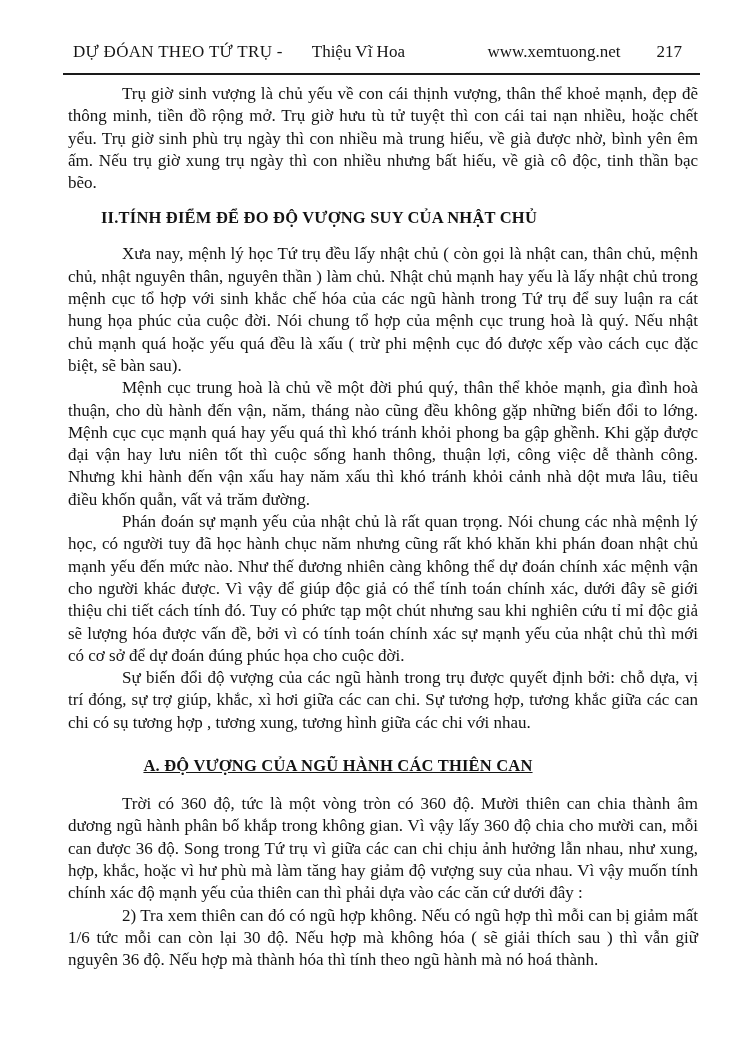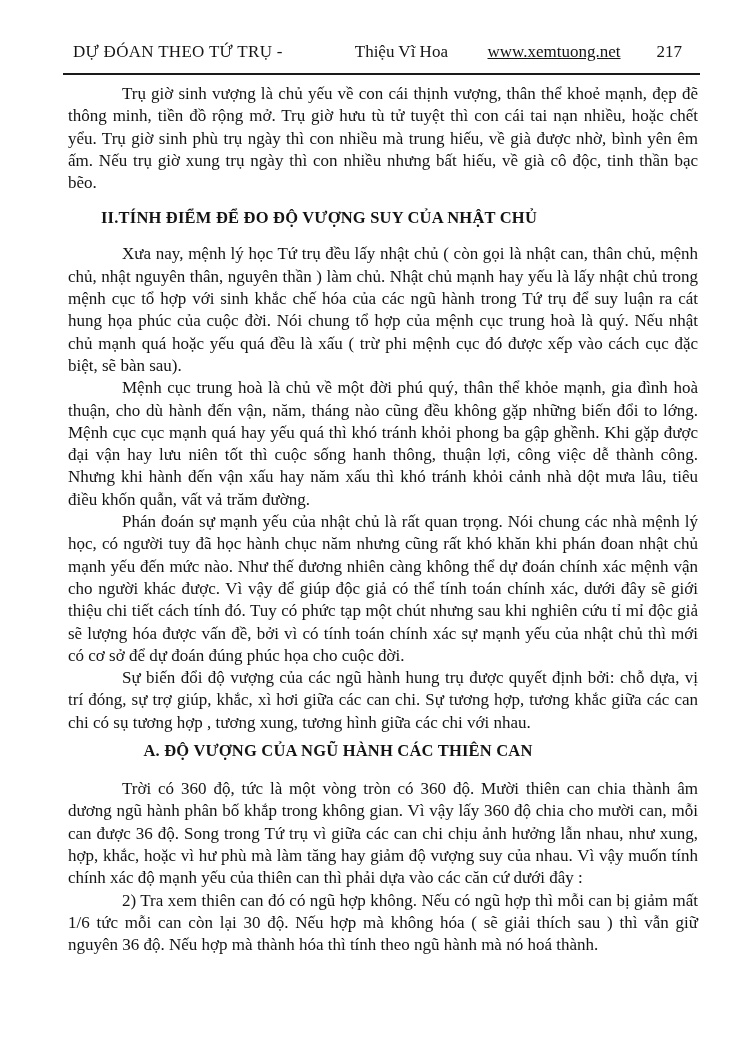--- a/index.html
+++ b/index.html
@@ -14,22 +14,22 @@
     overflow: hidden;
   }
   .hdr {
     display: flex;
     align-items: flex-start;
     padding: 42px 62px 0 73px;
     font-size: 17px;
     white-space: nowrap;
   }
   .hdr-title { letter-spacing: 0.3px; }
-  .hdr-author { margin-left: 72px; }
-  .hdr-site { margin-left: auto; text-decoration: underline; }
+  .hdr-author { margin-left: 29px; }
+  .hdr-site { margin-left: auto; }
   .hdr-page { margin-left: 36px; }
   .rule {
     border: none;
     border-top: 2px solid #1a1a1a;
     margin: 11px 44px 0 63px;
     height: 0;
   }
   .bodytext {
     padding: 8px 46px 0 68px;
     font-size: 17px;
@@ -40,21 +40,21 @@
   .bodytext p.cont { text-indent: 0; }
   h2.sec {
     font-size: 16.5px;
     line-height: 20px;
     font-weight: bold;
     text-align: center;
     margin: 14px 0 15px 0;
     letter-spacing: 0.2px;
   }
   h2.sec-ii { padding-right: 128px; text-align: center; }
-  h2.sec-a  { padding-right: 90px; margin-top: 7px; margin-bottom: 17px; }
+  h2.sec-a  { padding-right: 90px; margin-top: 22px; margin-bottom: 17px; text-decoration: underline; }
 </style>
 </head>
 <body>
 
 <div class="page">
 
   <div class="hdr">
     <span class="hdr-title">DỰ ĐÓAN THEO TỨ TRỤ -</span>
     <span class="hdr-author">Thiệu Vĩ  Hoa</span>
     <span class="hdr-site">www.xemtuong.net</span>
@@ -62,19 +62,19 @@
   </div>
 
   <hr class="rule">
 
   <div class="bodytext">
     <p>Trụ giờ sinh vượng là chủ yếu về con cái thịnh vượng, thân thể khoẻ mạnh, đẹp đẽ thông minh, tiền đồ rộng mở. Trụ giờ hưu tù tử tuyệt thì con cái tai nạn nhiều, hoặc chết yểu. Trụ giờ sinh phù trụ ngày thì con nhiều mà trung hiếu, về già được nhờ, bình yên êm ấm. Nếu trụ giờ xung trụ  ngày thì con nhiều nhưng bất hiếu, về già cô độc, tinh thần bạc bẽo.</p>
     <h2 class="sec sec-ii">II.TÍNH ĐIỂM ĐỂ ĐO ĐỘ VƯỢNG SUY CỦA NHẬT CHỦ</h2>
     <p>Xưa nay, mệnh lý học Tứ trụ đều lấy nhật chủ ( còn gọi là nhật can, thân chủ, mệnh chủ, nhật nguyên thân, nguyên thần ) làm chủ. Nhật chủ mạnh hay yếu là lấy nhật chủ trong mệnh cục tổ hợp với sinh khắc chế hóa của các ngũ hành trong Tứ trụ để suy luận ra cát hung họa phúc của cuộc đời. Nói chung tổ hợp của mệnh cục trung hoà là quý. Nếu nhật chủ mạnh quá hoặc yếu quá đều là xấu ( trừ phi mệnh cục đó được xếp vào cách cục đặc biệt, sẽ bàn sau).</p>
     <p>Mệnh cục trung hoà là chủ về một đời phú quý, thân thể khỏe mạnh, gia đình hoà thuận, cho dù hành đến vận, năm, tháng nào cũng đều không gặp những biến đổi to lớng. Mệnh cục cục mạnh quá hay yếu quá thì khó tránh khỏi phong ba gập ghềnh. Khi gặp được đại vận  hay lưu niên tốt thì cuộc sống hanh thông, thuận lợi, công việc dễ thành công. Nhưng khi hành đến vận xấu hay năm xấu thì khó tránh khỏi cảnh nhà dột mưa lâu, tiêu điều khốn quẫn, vất vả trăm đường.</p>
     <p>Phán đoán sự mạnh yếu của nhật chủ là rất quan trọng. Nói chung các nhà mệnh lý học, có người tuy đã học hành chục năm nhưng cũng rất khó khăn khi phán đoan nhật chủ mạnh yếu đến mức nào. Như thế đương nhiên càng không thể dự đoán chính xác mệnh vận cho người khác được. Vì vậy để giúp độc giả có thể tính toán chính xác, dưới đây sẽ giới thiệu chi tiết cách tính đó. Tuy có phức tạp một chút nhưng sau khi nghiên cứu tỉ mỉ độc giả sẽ lượng hóa được vấn đề, bởi vì có tính toán chính xác sự mạnh yếu của nhật chủ thì mới có cơ sở để dự đoán đúng phúc họa cho cuộc đời.</p>
-    <p>Sự biến đổi độ vượng của các ngũ hành hung trụ được quyết định bởi: chỗ dựa, vị trí đóng, sự trợ giúp, khắc, xì hơi giữa các can chi. Sự tương hợp, tương khắc giữa các can chi có sụ tương hợp , tương xung, tương hình giữa các chi với nhau.</p>
+    <p>Sự biến đổi độ vượng của các ngũ hành trong trụ được quyết định bởi: chỗ dựa, vị trí đóng, sự trợ giúp, khắc, xì hơi giữa các can chi. Sự tương hợp, tương khắc giữa các can chi có sụ tương hợp , tương xung, tương hình giữa các chi với nhau.</p>
     <h2 class="sec sec-a">A.  ĐỘ VƯỢNG CỦA NGŨ HÀNH CÁC THIÊN CAN</h2>
     <p>Trời có 360 độ, tức là một vòng tròn có 360 độ. Mười thiên can chia thành âm dương ngũ hành phân bố khắp trong không gian. Vì vậy lấy 360 độ chia cho mười can, mỗi can được 36 độ. Song trong Tứ trụ  vì giữa các can chi chịu ảnh hưởng lẫn nhau, như xung, hợp, khắc, hoặc vì hư phù mà làm tăng hay giảm độ vượng suy của nhau. Vì vậy muốn tính chính xác độ mạnh yếu của thiên can thì phải dựa vào các căn cứ dưới đây :</p>
     <p>2) Tra xem thiên can đó có ngũ hợp không. Nếu có ngũ hợp thì mỗi can bị giảm mất 1/6 tức mỗi can còn lại 30 độ. Nếu hợp mà không hóa ( sẽ giải thích sau ) thì vẫn giữ nguyên 36 độ. Nếu hợp mà thành hóa thì tính theo ngũ hành mà nó hoá thành.</p>
   </div>
 
 </div>
 
 </body></html>

